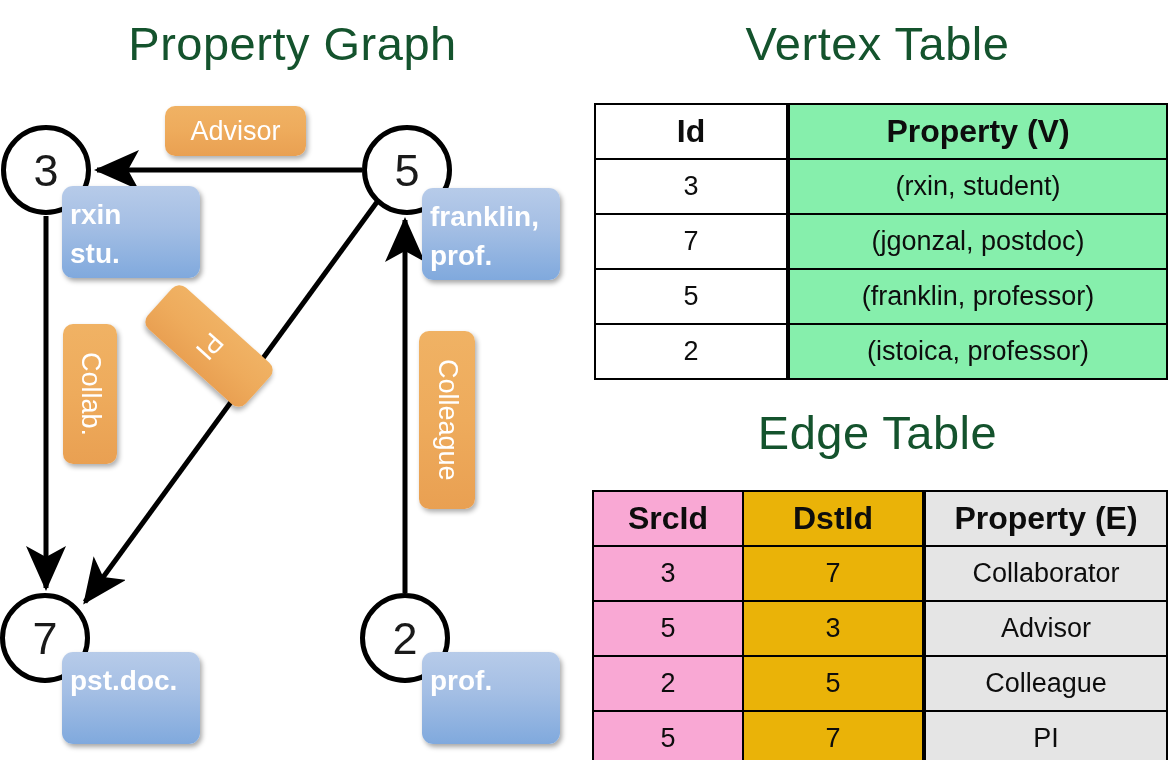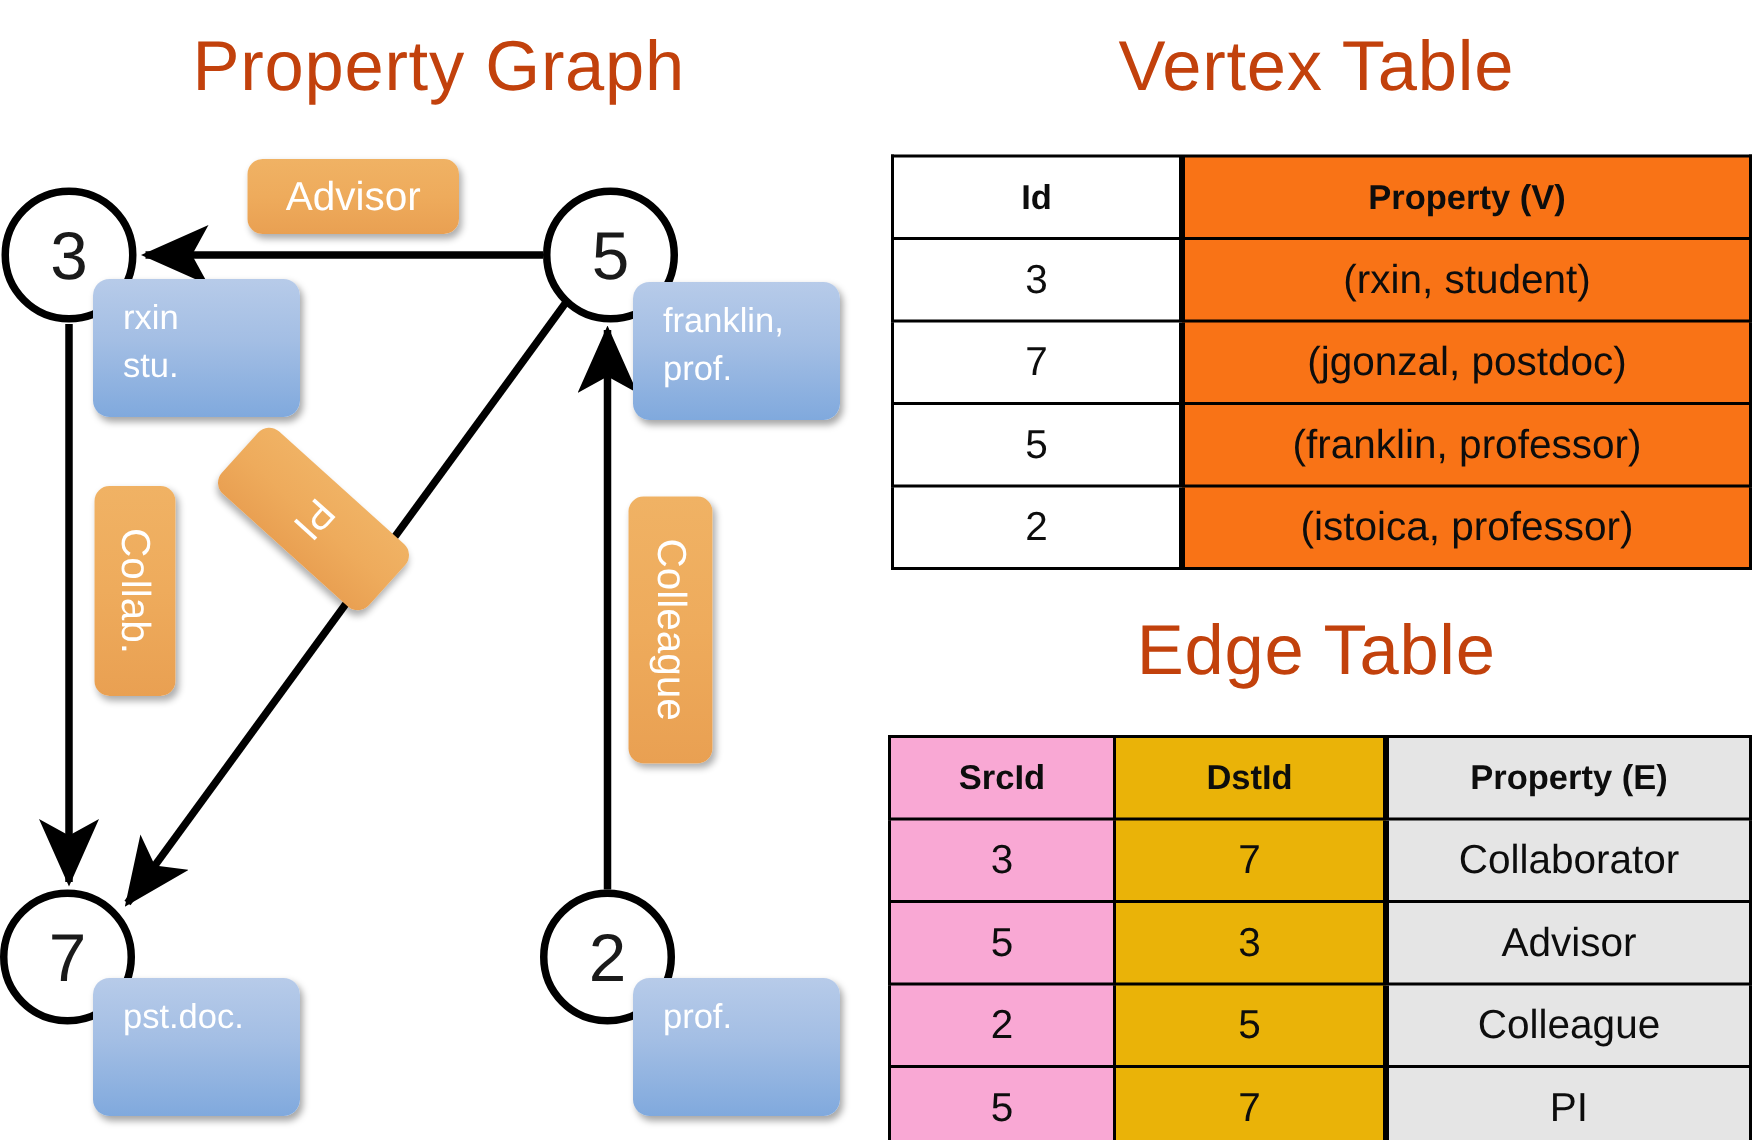--- a/index.html
+++ b/index.html
@@ -15,21 +15,21 @@
     font-family: "Liberation Sans", sans-serif;
     color: #000000;
   }
 
   
   .title {
     position: absolute;
     font-size: 47px;
     font-weight: 400;
     letter-spacing: 0.5px;
-    color: #c2410c;
+    color: #14532d;
     white-space: nowrap;
     text-align: center;
   }
   #title-property-graph { left: 0px;   top: 16px;  width: 585px; }
   #title-vertex-table   { left: 585px; top: 16px;  width: 585px; }
   #title-edge-table     { left: 585px; top: 405px; width: 585px; }
 
   
   #graph-panel {
     position: absolute;
@@ -64,25 +64,26 @@
   #node-7 { left: 0px;   top: 593px; }
   #node-2 { left: 360px; top: 593px; }
 
   
   .prop-box {
     position: absolute;
     border-radius: 11px;
     background: linear-gradient(to bottom, #b7cbe9 0%, #a3bee4 45%, #80a9dd 100%);
     box-shadow: 2px 3px 5px rgba(0,0,0,0.35);
     color: #ffffff;
-    font-size: 23px;
+    font-size: 28px;
     line-height: 1.38;
-    padding: 10px 14px 10px 20px;
+    padding: 10px 14px 10px 8px;
     box-sizing: border-box;
     z-index: 6;
+    font-weight: bold;
   }
   #prop-box-3 { left: 62px;  top: 186px; width: 138px; height: 92px; }
   #prop-box-5 { left: 422px; top: 188px; width: 138px; height: 92px; }
   #prop-box-7 { left: 62px;  top: 652px; width: 138px; height: 92px; }
   #prop-box-2 { left: 422px; top: 652px; width: 138px; height: 92px; }
 
   
   .edge-label {
     position: absolute;
     border-radius: 10px;
@@ -132,26 +133,26 @@
   .data-table td, .data-table th {
     border: 2px solid #000000;
     text-align: center;
     padding: 0;
     height: 53px;
     color: #0d0d0d;
     font-weight: normal;
   }
   .data-table th {
     font-weight: bold;
-    font-size: 23px;
+    font-size: 32px;
   }
 
   #vertex-table { left: 594px; top: 103px; width: 574px; }
   #vertex-table .col-id   { width: 190px; background: #ffffff; }
-  #vertex-table .col-prop { background: #f97316; }
+  #vertex-table .col-prop { background: #86efac; }
 
   #edge-table { left: 592px; top: 490px; width: 576px; }
   #edge-table .col-src  { width: 148px; background: #f9a8d4; }
   #edge-table .col-dst  { width: 178px; background: #eab308; }
   #edge-table .col-prop { background: #e5e5e5; }
 
   .tbl-sep { border-left-width: 4px !important; }
 </style>
 </head>
 <body>

